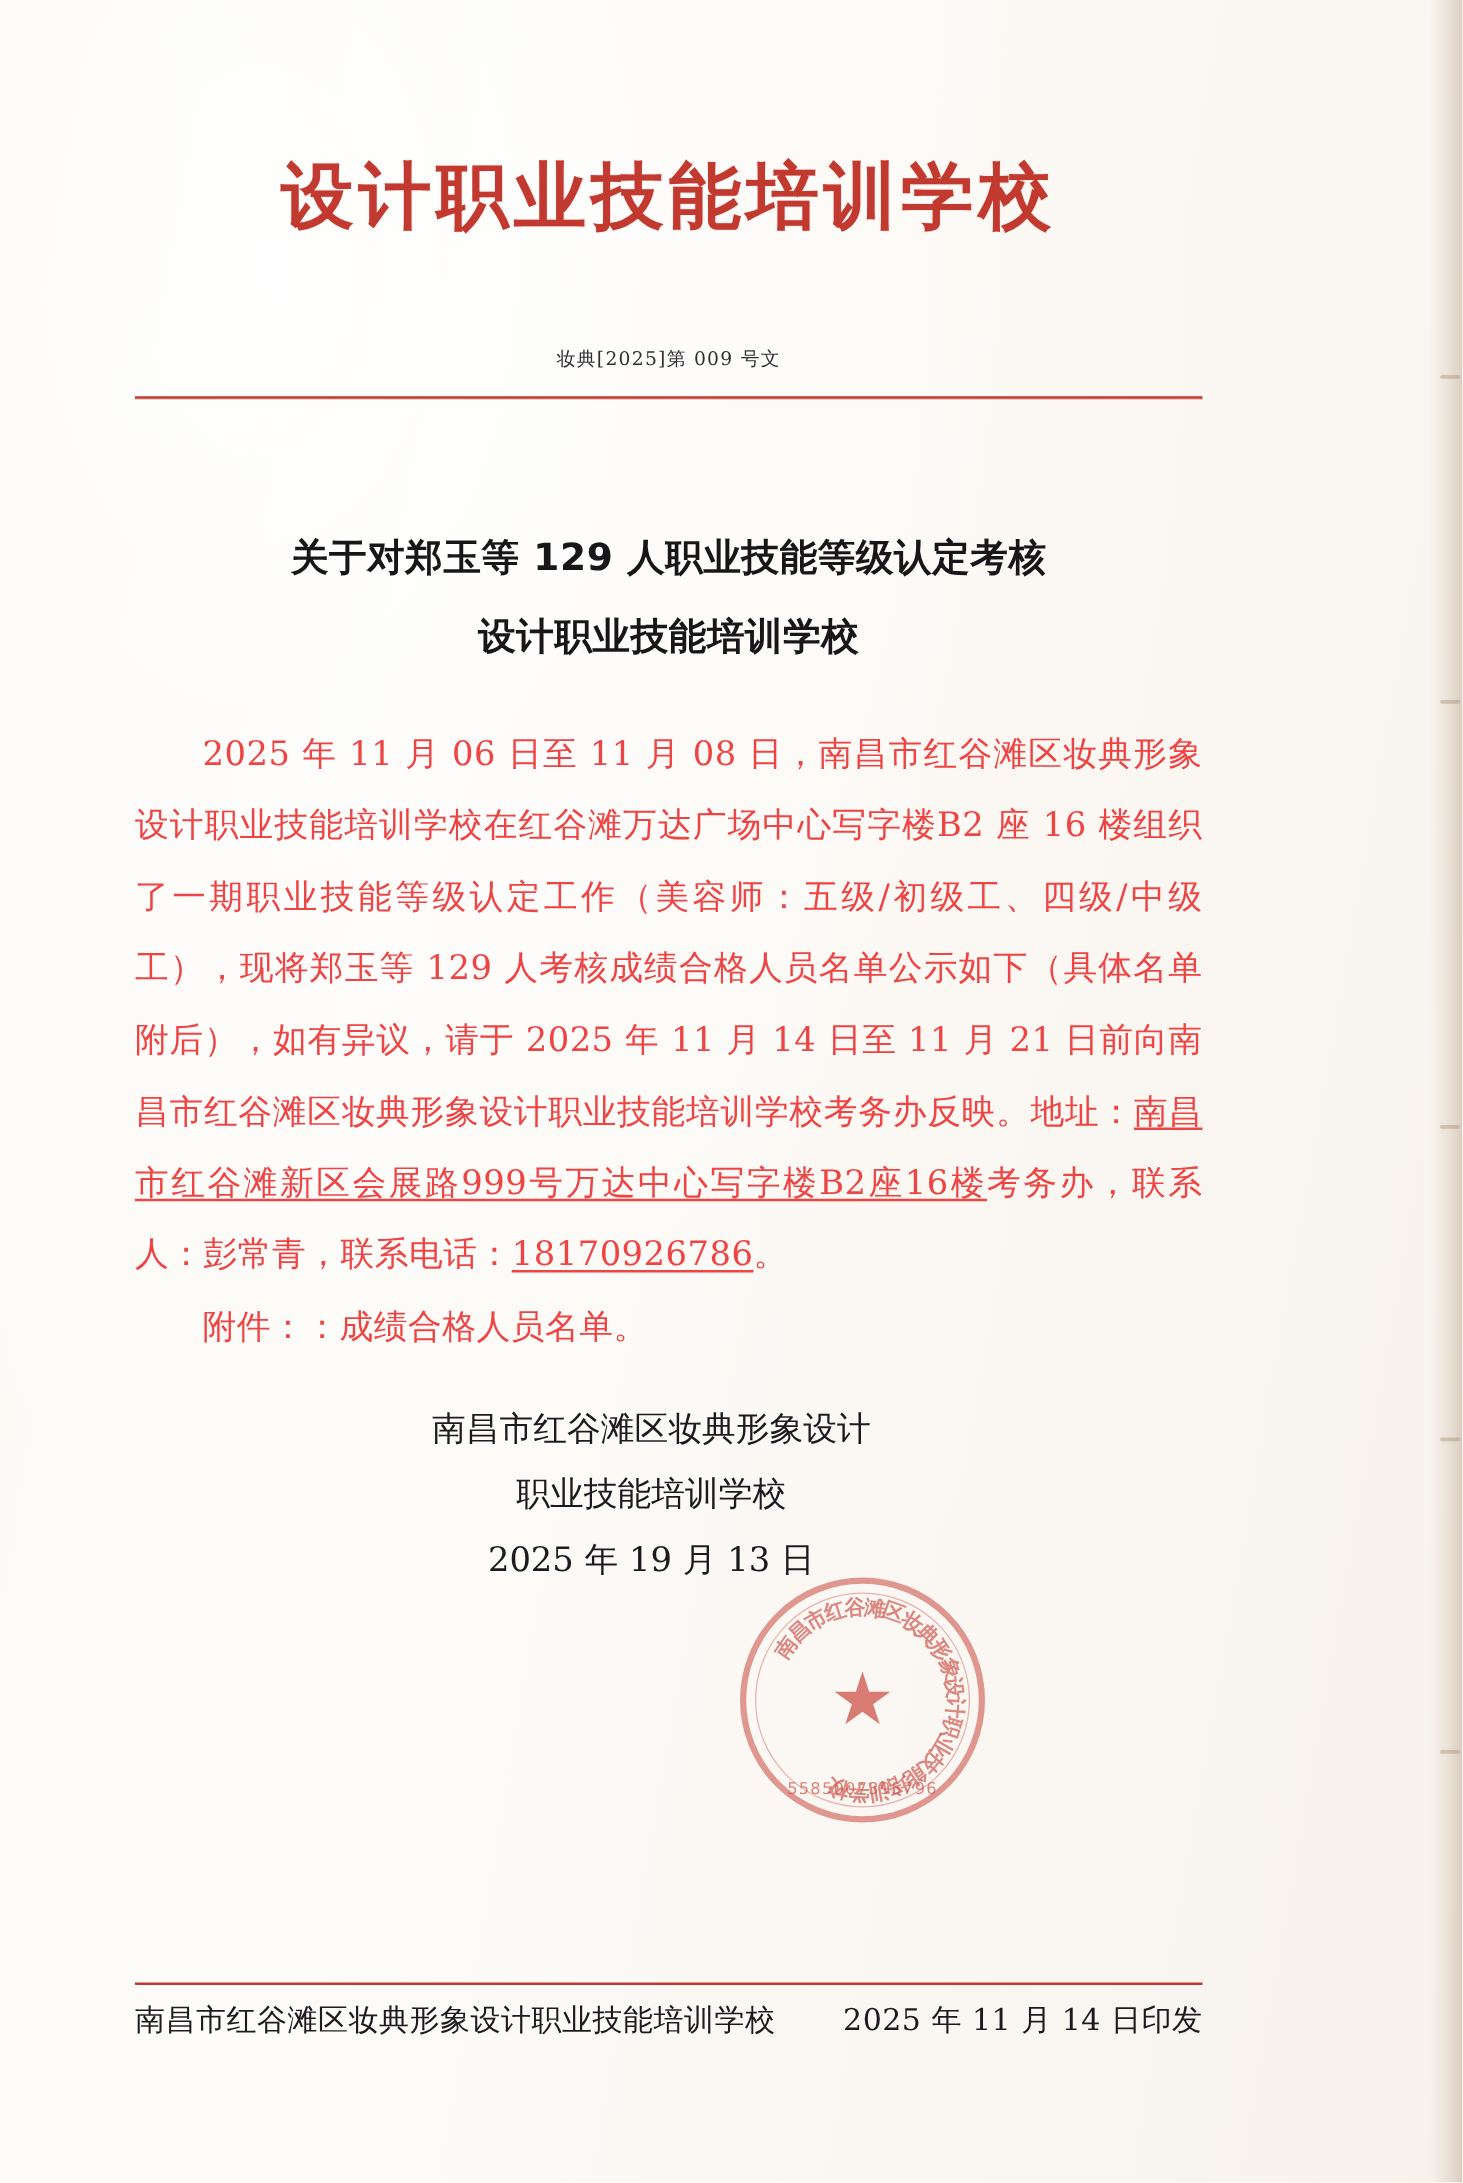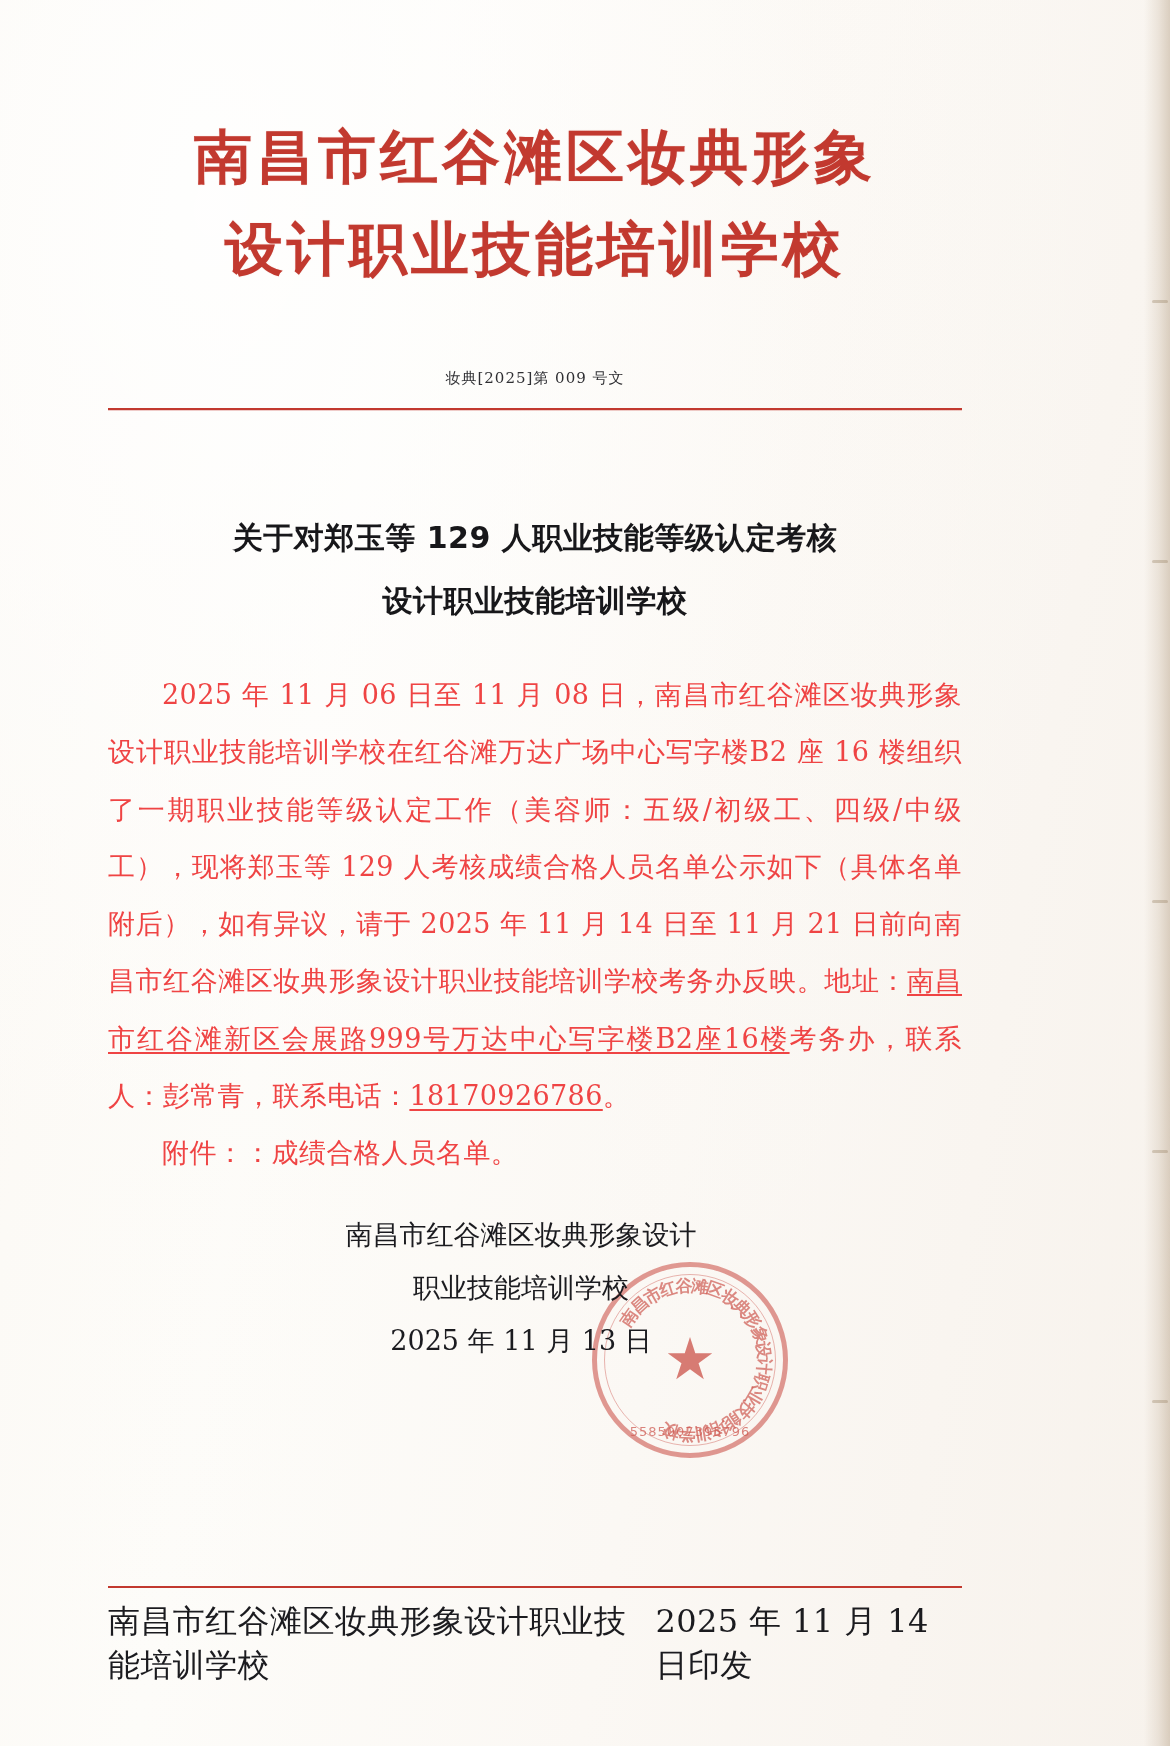--- a/index.html
+++ b/index.html
@@ -188,56 +188,55 @@
     border-top: 2.5px solid #c2392f;
   }
   .footer {
     position: absolute;
     left: 108px;
     top: 1600px;
     width: 854px;
     display: flex;
     justify-content: space-between;
     align-items: flex-start;
-    font-size: 32px;
+    font-size: 24px;
     color: #1b1b1f;
     letter-spacing: 0.4px;
   }
 </style>
 </head>
 <body>
 
 <div class="paper"></div>
 
 <div class="sheet">
   <div class="content">
 
     <div class="letterhead">
-      <div class="line">南昌市红谷滩区妆典形象</div>
       <div class="line">设计职业技能培训学校</div>
     </div>
 
     <div class="docnum">妆典[2025]第 009 号文</div>
 
     <div class="rule"></div>
 
     <div class="title">
       <div>关于对郑玉等 129 人职业技能等级认定考核</div>
       <div>设计职业技能培训学校</div>
     </div>
 
     <div class="body-text">
       <p><span>2025 年 11 月 06 日至 11 月 08 日，南昌市红谷滩区妆典形象设计职业技能培训学校在红谷滩万达广场中心写字楼B2 座 16 楼组织了一期职业技能等级认定工作（美容师：五级/初级工、四级/中级工），现将郑玉等 129 人考核成绩合格人员名单公示如下（具体名单附后），如有异议，请于 2025 年 11 月 14 日至 11 月 21 日前向南昌市红谷滩区妆典形象设计职业技能培训学校考务办反映。地址：</span><span class="u">南昌市红谷滩新区会展路999号万达中心写字楼B2座16楼</span><span>考务办，联系人：彭常青，联系电话：</span><span class="u">18170926786</span><span>。</span></p>
       <p>附件：：成绩合格人员名单。</p>
     </div>
 
     <div class="signature">
       <div>南昌市红谷滩区妆典形象设计</div>
       <div>职业技能培训学校</div>
-      <div class="sig-date">2025 年 11 月 13 日</div>
+      <div class="sig-date">2025 年 19 月 13 日</div>
     </div>
 
   </div>
 
   <div class="seal">
     <div class="inner-ring"></div>
     <div class="arc-char" id="seal-arc">
         <span style="left: -60.6173px; top: -42.4447px; transform: translate(-50%, -50%) rotate(-55deg);">南</span>
         <span style="left: -49.9937px; top: -54.5585px; transform: translate(-50%, -50%) rotate(-42.5deg);">昌</span>
         <span style="left: -37px; top: -64.0859px; transform: translate(-50%, -50%) rotate(-30deg);">市</span>

